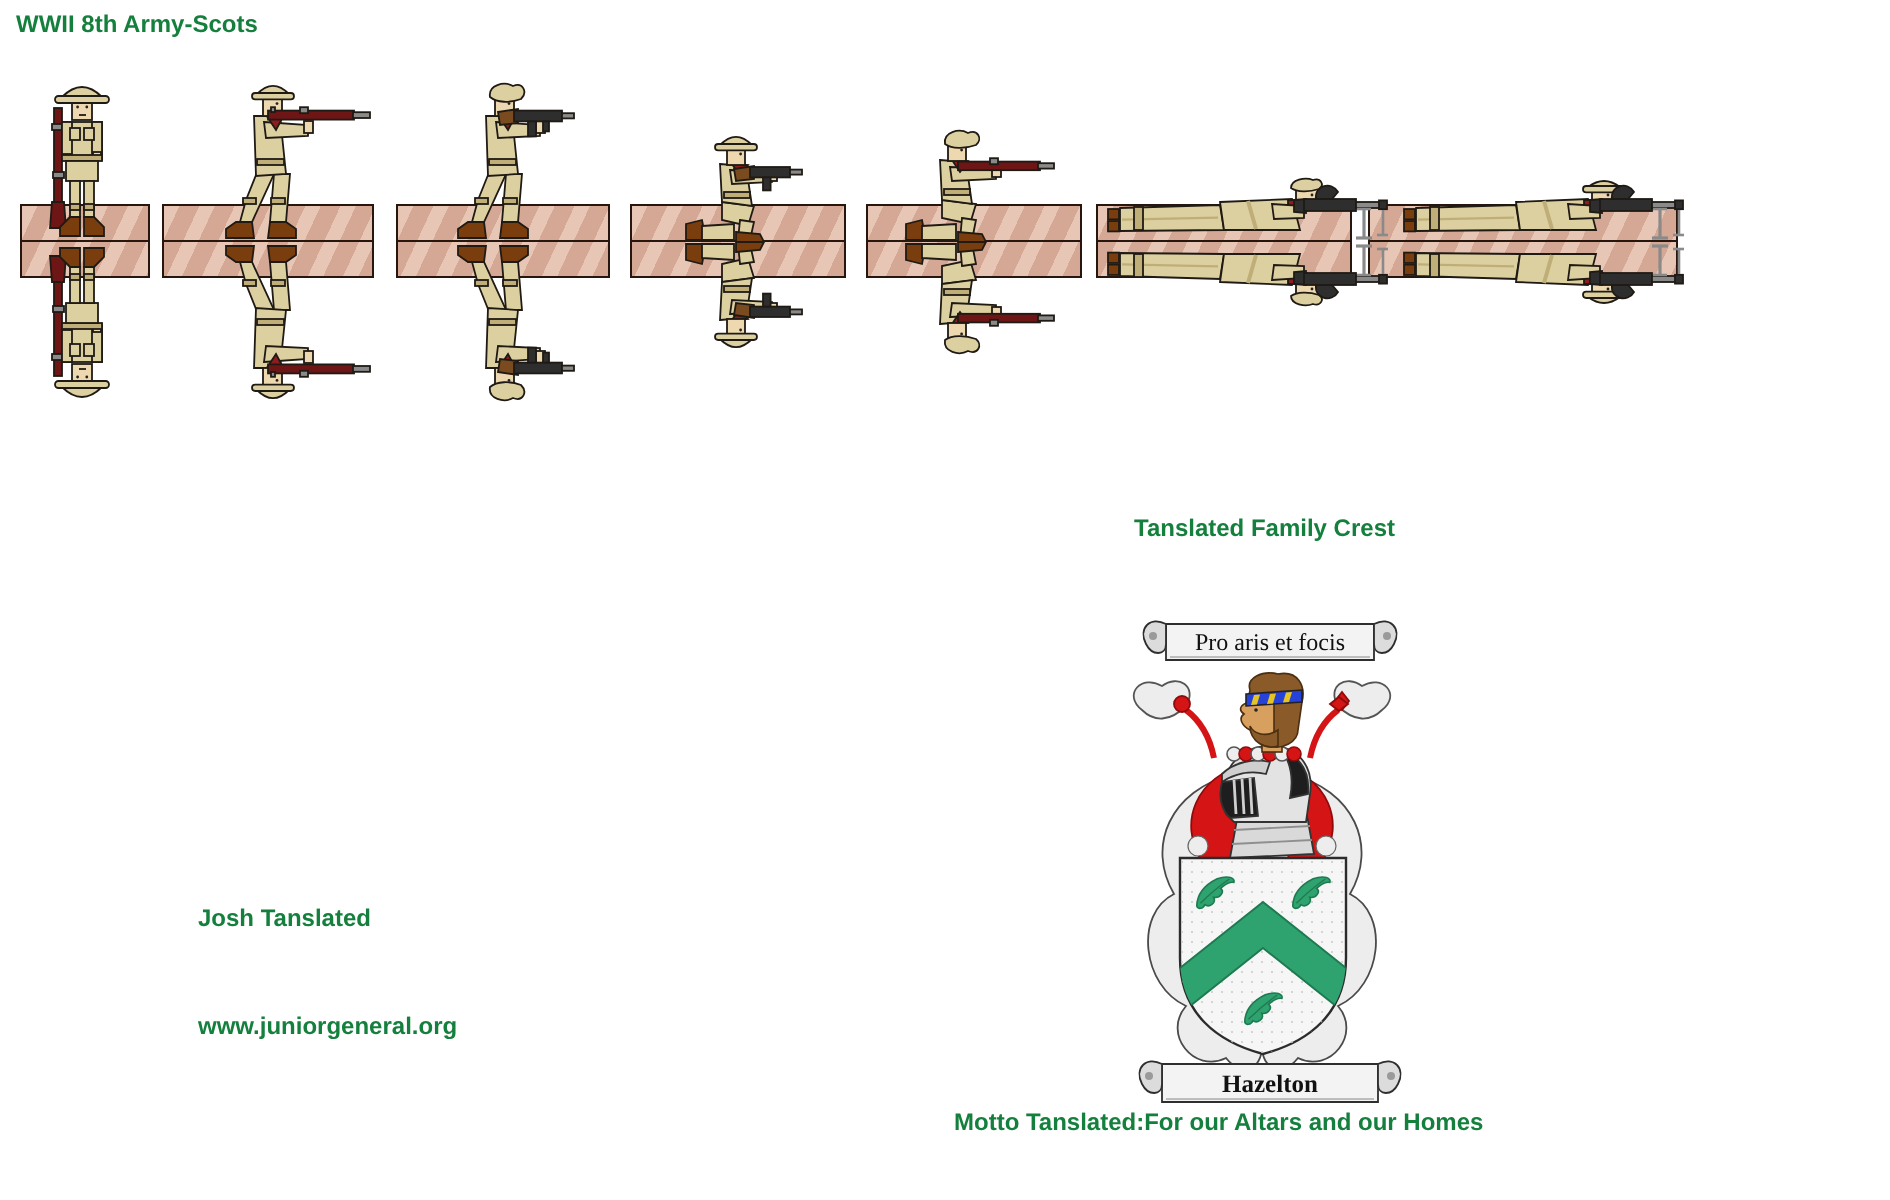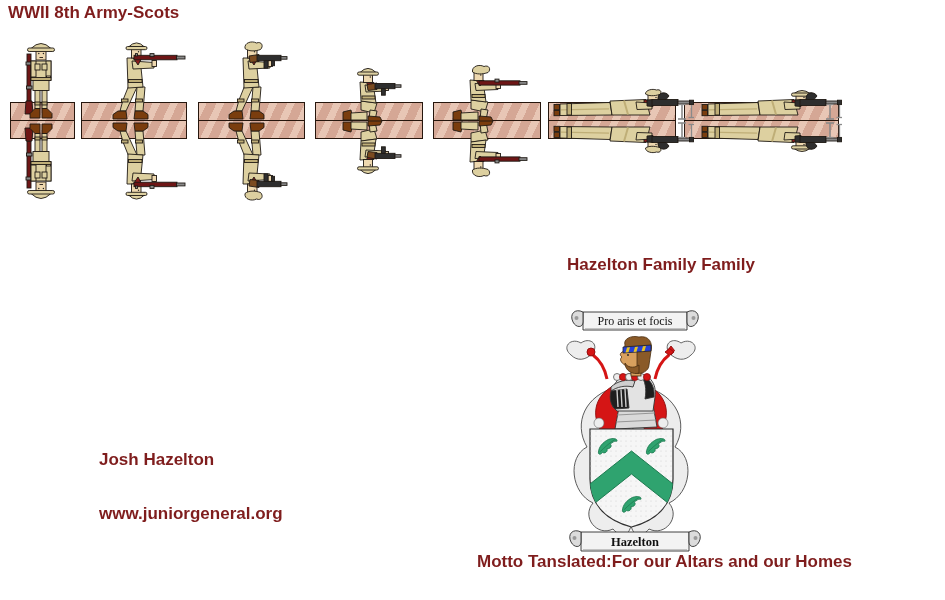--- a/index.html
+++ b/index.html
@@ -2,21 +2,21 @@
 <html><head>
 <meta charset="utf-8">
 <style>
   html,body{margin:0;padding:0}
   body{
     width:945px;height:600px;position:relative;overflow:hidden;
     background:#ffffff;
     font-family:"Liberation Sans", sans-serif;
   }
   .lbl{
-    position:absolute;font-weight:bold;font-size:17px;color:#7f1d1d;
+    position:absolute;font-weight:bold;font-size:12px;color:#15803d;
     white-space:nowrap;line-height:15px;
   }
   #units-row{position:absolute;left:0;top:0;width:945px;height:240px}
   .unit{position:absolute;top:0;height:240px}
   .base{
     position:absolute;top:102px;height:37px;box-sizing:border-box;
     border:1px solid #26160d;z-index:1;
     background:
       repeating-linear-gradient(115deg, rgba(255,236,220,.45) 0 7px, rgba(0,0,0,0) 7px 16px),
       #d5a795;
@@ -436,21 +436,21 @@
   <path d="M126,31 L134,31" stroke="#8a8a8a" stroke-width="1.6"></path>
   <path d="M126.5,16.5 L133.5,16.5" stroke="#8a8a8a" stroke-width="1.3"></path>
   <path d="M139.5,17 L139.5,29.5" stroke="#8a8a8a" stroke-width="1.3"></path>
   <path d="M136.5,29.5 L142,29.5" stroke="#8a8a8a" stroke-width="1.3"></path>
           </g>
         </svg>
       </div>
     </div>
   </div>
 
-<div class="lbl" style="left:567px;top:257px">Hazelton Family Family</div>
+<div class="lbl" style="left:567px;top:257px">Tanslated Family Crest</div>
 
 <svg id="crest-svg" width="200" height="280" viewBox="0 0 200 280" xmlns="http://www.w3.org/2000/svg">
   <defs>
     <pattern id="shdots" width="5" height="5" patternUnits="userSpaceOnUse">
       <circle cx="1" cy="1" r="0.5" fill="#c9c9c9"></circle>
     </pattern>
     <clipPath id="shclip">
       <path d="M45,134 L128,134 L128,184 C128,212 109,226 86.5,232 C64,226 45,212 45,184 Z"></path>
     </clipPath>
     <g id="leafG">
@@ -537,16 +537,16 @@
     <path d="M36,237 L144,237 L144,256 L36,256 Z" fill="#f3f3f3"></path>
     <path d="M36,237 C28,233 22,239 26,247 C29,253 36,253 36,247 Z" fill="#dcdcdc"></path>
     <circle cx="29.5" cy="243" r="2" fill="#9a9a9a" stroke="none"></circle>
     <path d="M144,237 C152,233 158,239 154,247 C151,253 144,253 144,247 Z" fill="#dcdcdc"></path>
     <circle cx="150.5" cy="243" r="2" fill="#9a9a9a" stroke="none"></circle>
     <path d="M38,254.5 L142,254.5" stroke="#bdbdbd"></path>
     <text x="90" y="251" text-anchor="middle" font-family="'Liberation Serif', serif" font-size="12.5" font-weight="bold" fill="#111" stroke="none">Hazelton</text>
   </g>
 </svg>
 
-<div class="lbl" style="left:99px;top:452px">Josh Hazelton</div>
+<div class="lbl" style="left:99px;top:452px">Josh Tanslated</div>
 <div class="lbl" style="left:99px;top:506px">www.juniorgeneral.org</div>
 
 <div class="lbl" style="left:477px;top:554px">Motto Tanslated:For our Altars and our Homes</div>
 
 </body></html>

